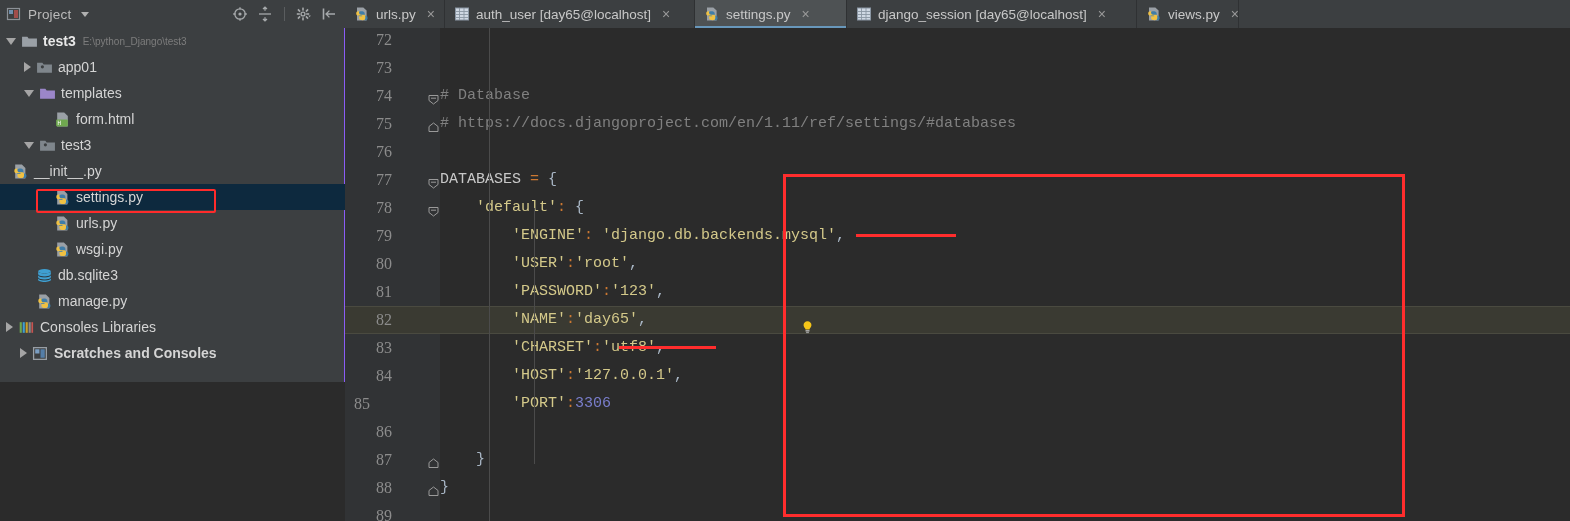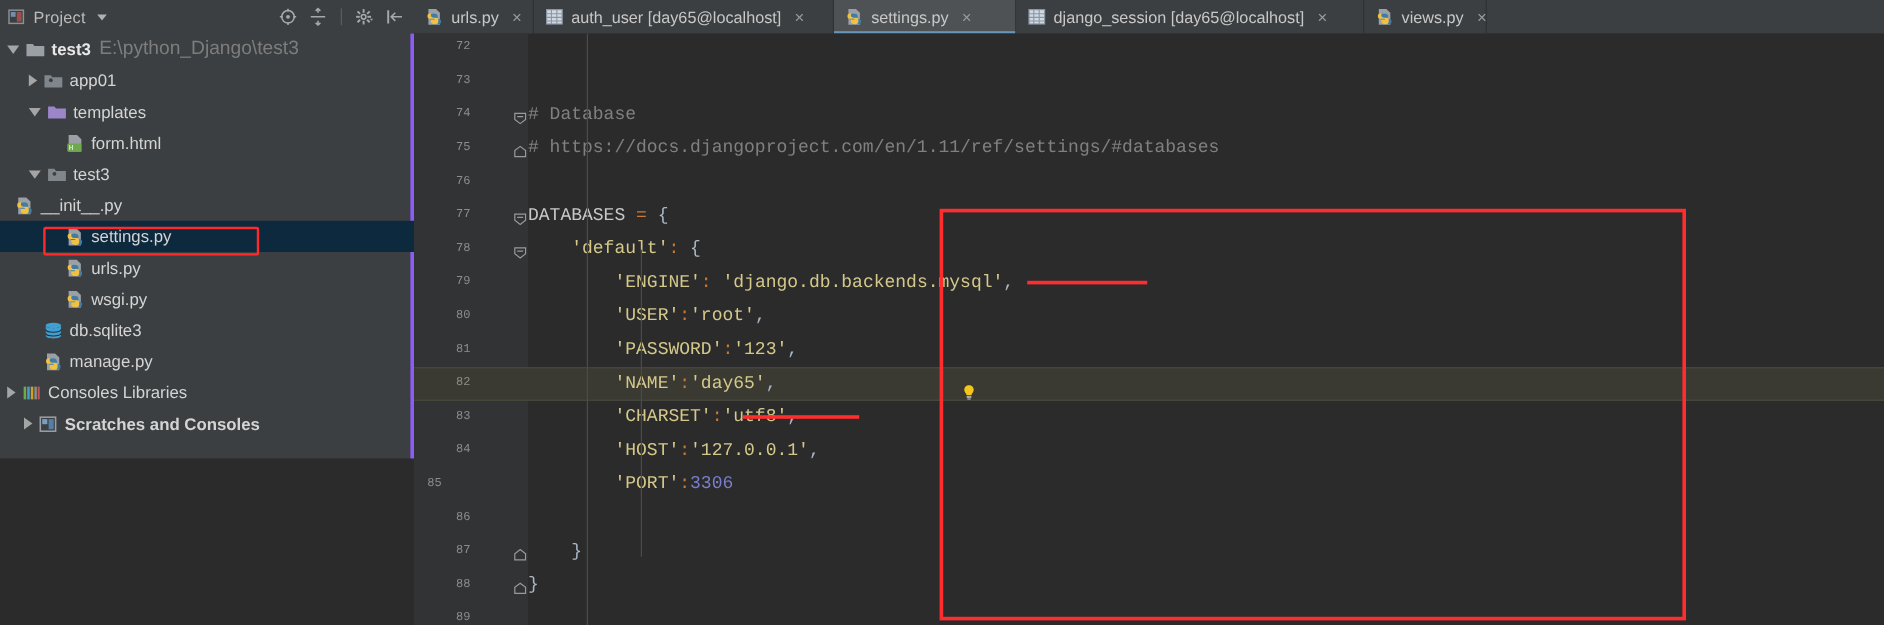--- a/index.html
+++ b/index.html
@@ -9,21 +9,21 @@
     font-family:"Liberation Sans",sans-serif;
     overflow:hidden;
     -webkit-font-smoothing:antialiased;
   }
   #app{position:relative;width:1570px;height:521px;}
 
   
   #left-panel{
     position:absolute;left:0;top:0;width:345px;height:382px;
     background:#3c3f41;
-    border-right:3px solid #8b5cf6;
+    border-right:1px solid #8b5cf6;
     box-sizing:border-box;
   }
   #project-toolbar{
     position:absolute;left:0;top:0;width:345px;height:28px;
     background:#3c3f41;
     display:flex;align-items:center;
   }
   .proj-title{
     display:flex;align-items:center;gap:6px;
     margin-left:6px;
@@ -56,21 +56,21 @@
     border-left:7px solid #a5a5a5;
   }
   .arrow.open{
     border-left:5px solid transparent;border-right:5px solid transparent;
     border-top:7px solid #a5a5a5;
   }
   .arrow.none{width:7px;height:1px;border:0;}
   .ico{width:17px;height:17px;flex:0 0 auto;margin-right:5px;display:block;}
   .lbl{font-size:14px;line-height:1;}
   .lbl.bold{font-weight:bold;color:#e8e8e8;}
-  .path{color:#7d7d7d;font-size:16px;margin-left:7px;}
+  .path{color:#7d7d7d;font-size:10px;margin-left:7px;}
 
   
   #sidebar-marker{
     position:absolute;left:36px;top:189px;width:180px;height:24px;
     border:2px solid #ff2b2b;border-radius:2px;
     box-sizing:border-box;pointer-events:none;
   }
 
   
   #tabbar{
@@ -102,21 +102,21 @@
   #editor{
     position:absolute;left:345px;top:28px;width:1225px;height:493px;
     background:#2b2b2b;overflow:hidden;
   }
   #gutter{
     position:absolute;left:0;top:0;width:95px;height:493px;
     background:#313335;
   }
   .ln{
     position:absolute;right:1178px;width:60px;text-align:right;
-    color:#8c8c8c;font-family:Liberation Mono, monospace;font-size:10px;
+    color:#8c8c8c;font-family:Liberation Serif, serif;font-size:16px;
     line-height:28px;height:28px;
   }
   .codeline{
     position:absolute;left:95px;height:28px;line-height:28px;
     font-family:"Liberation Mono",monospace;font-size:15px;
     white-space:pre;color:#a9b7c6;
   }
   .cur-line{
     position:absolute;left:0;width:1225px;height:28px;
     background:#3a3a32;

